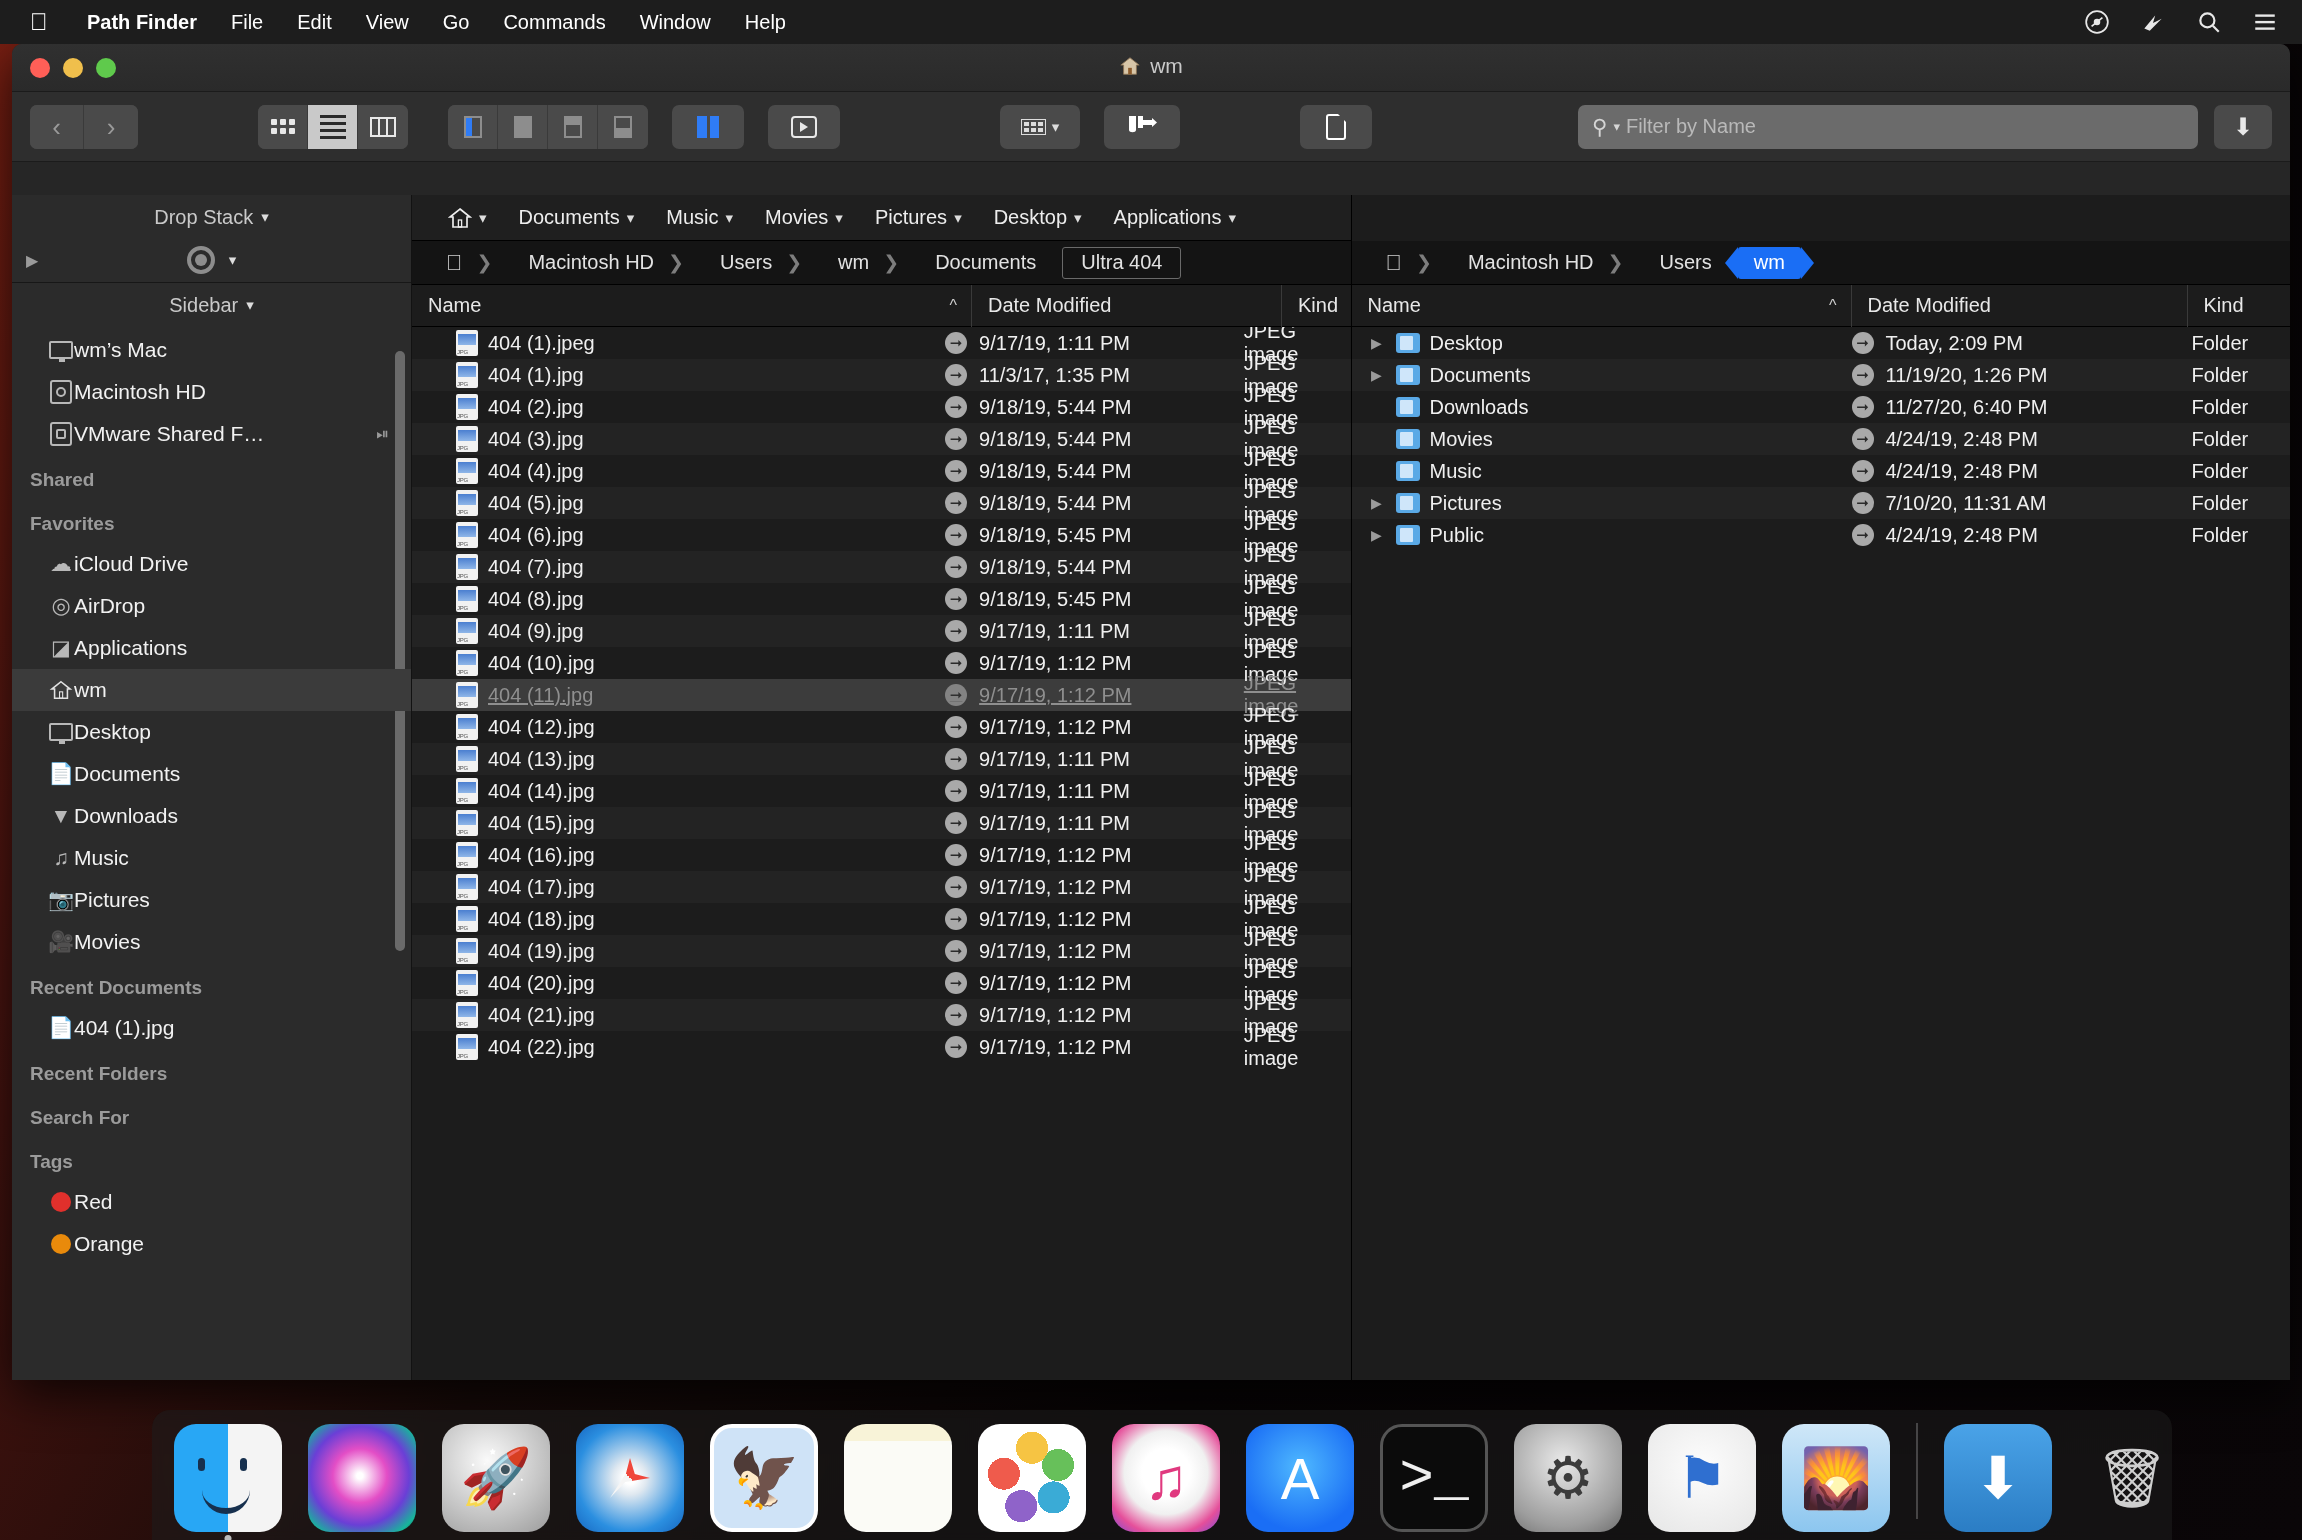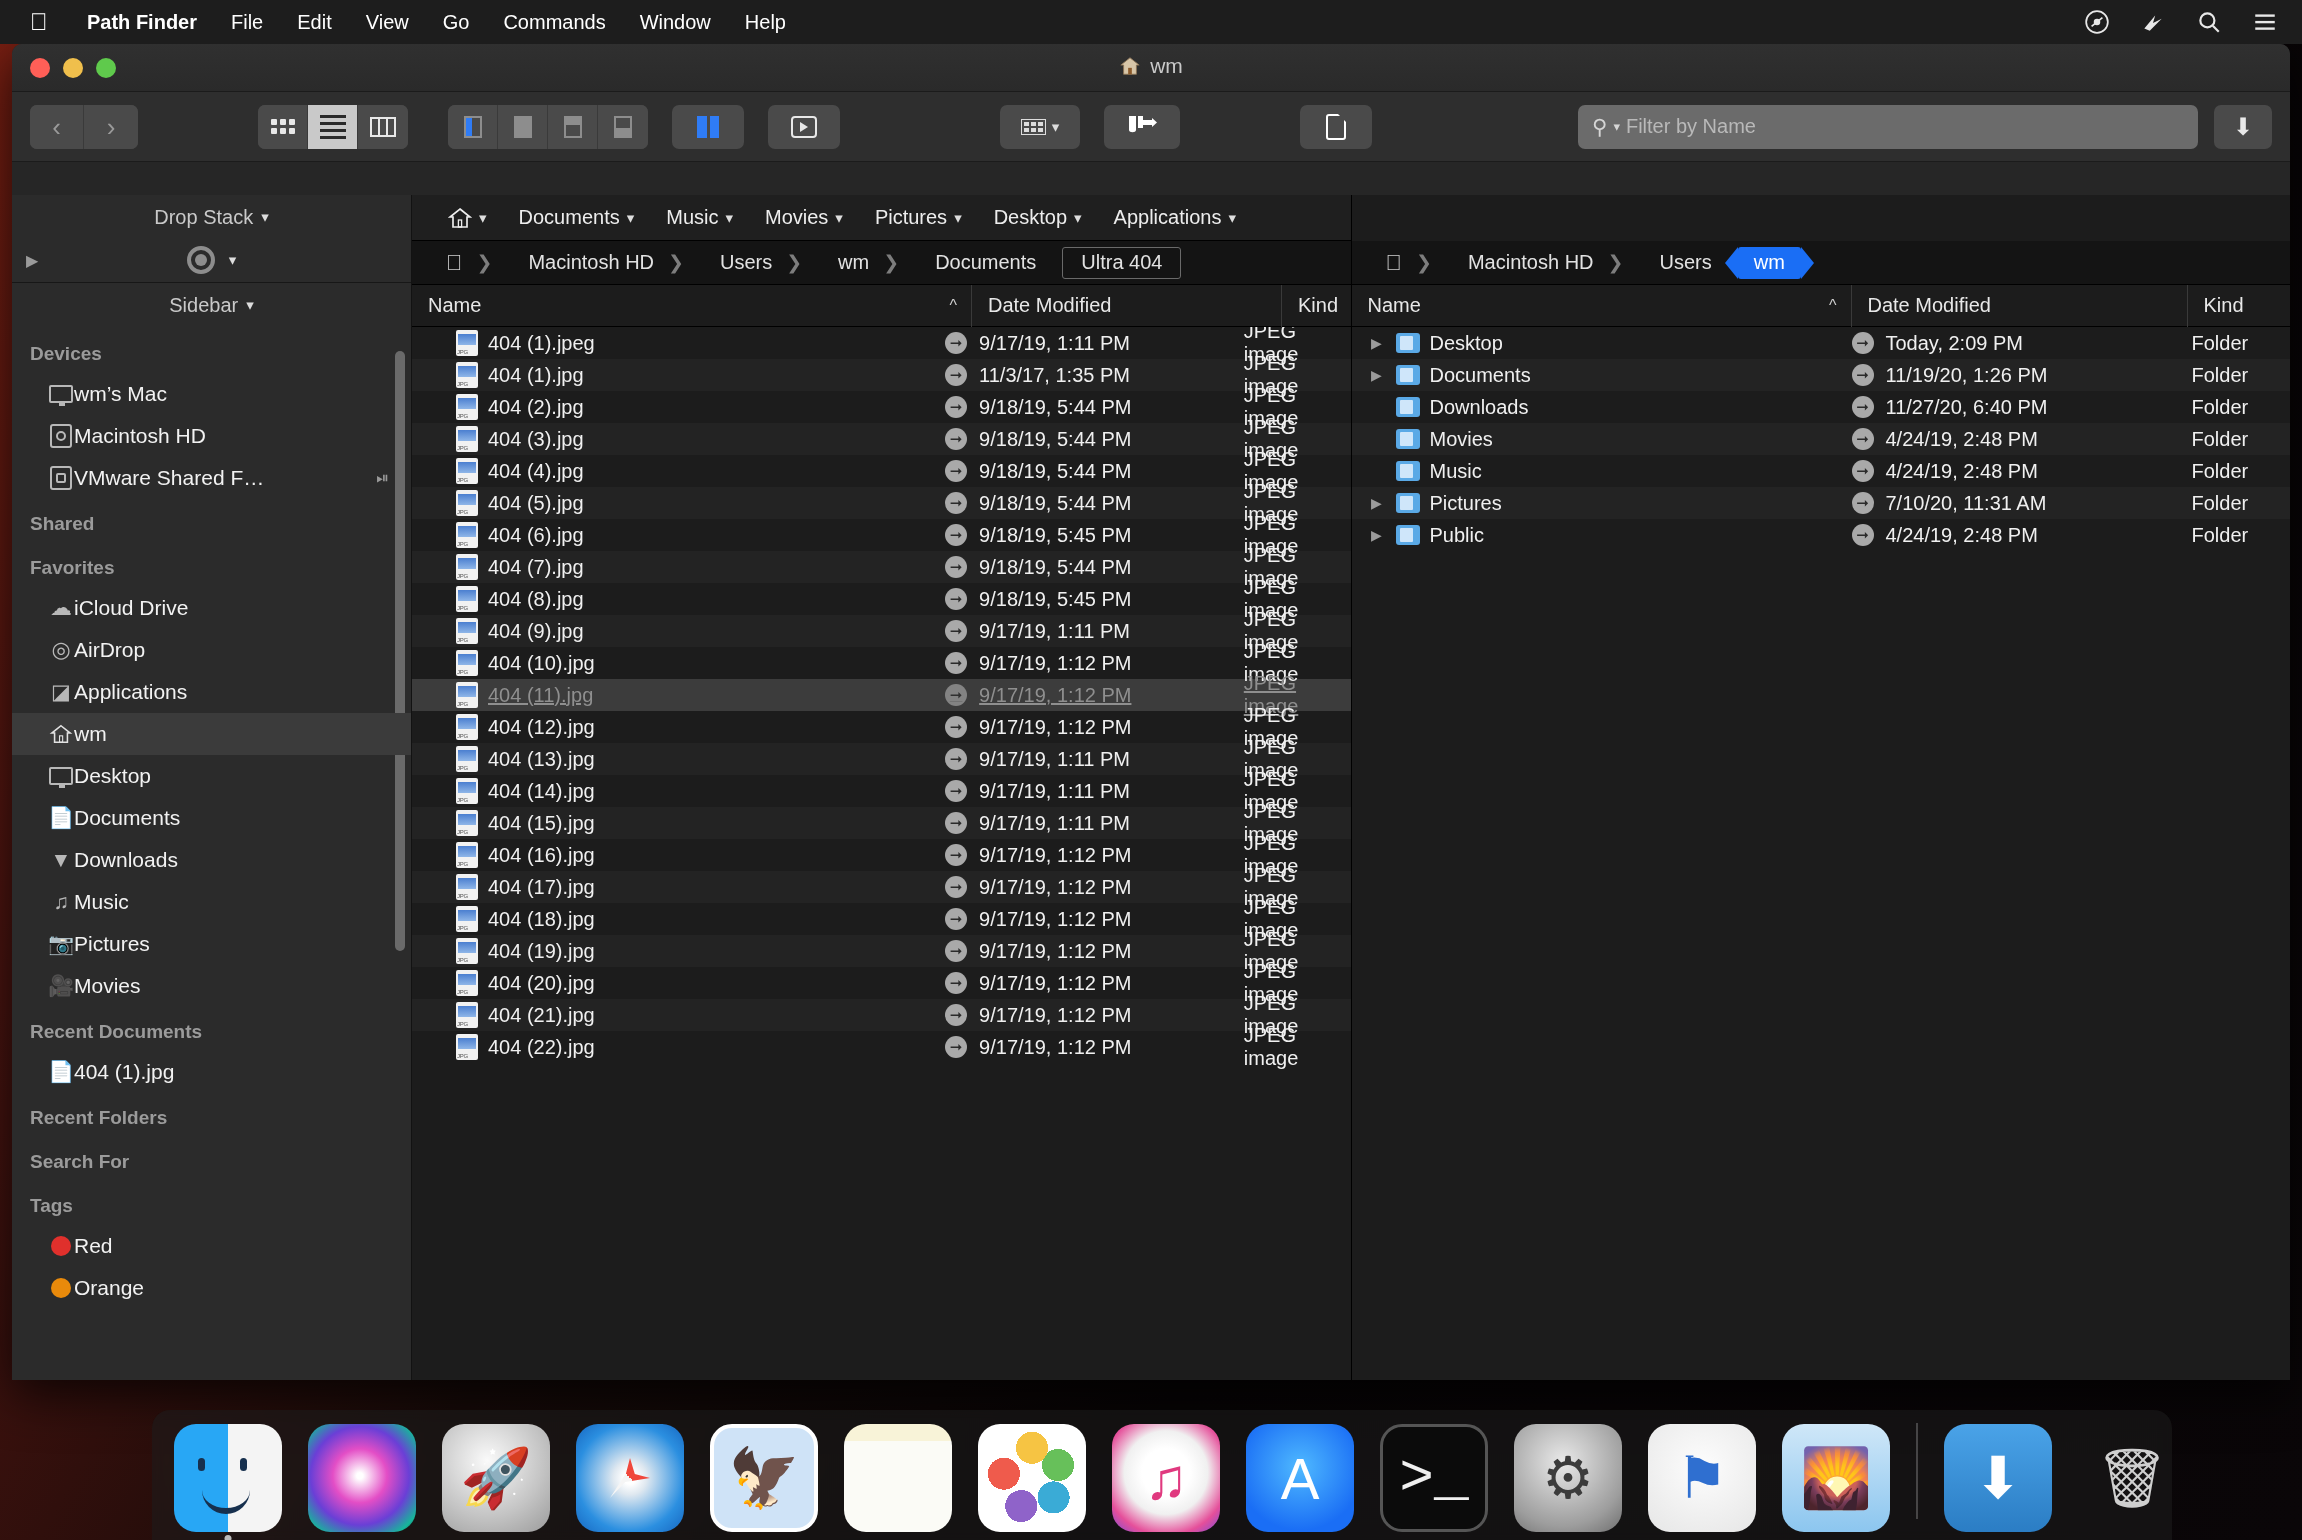--- a/index.html
+++ b/index.html
@@ -496,21 +496,20 @@
       </div>
 
       <div class="sb-head">
         <span>Sidebar</span>
         <span class="chev">▾</span>
       </div>
 
       <div id="sblist">
         <div class="sb-scroll"></div>
         <div id="sbgroups">
-            <div class="sb-group">Devices</div>
             <div class="sb-item">
               <span class="sb-ico">
                 <span class="ico-display"></span>
               </span>
               <span>wm’s Mac</span>
             </div>
             <div class="sb-item">
               <span class="sb-ico">
                 <span class="ico-hd">
                   <i></i>

